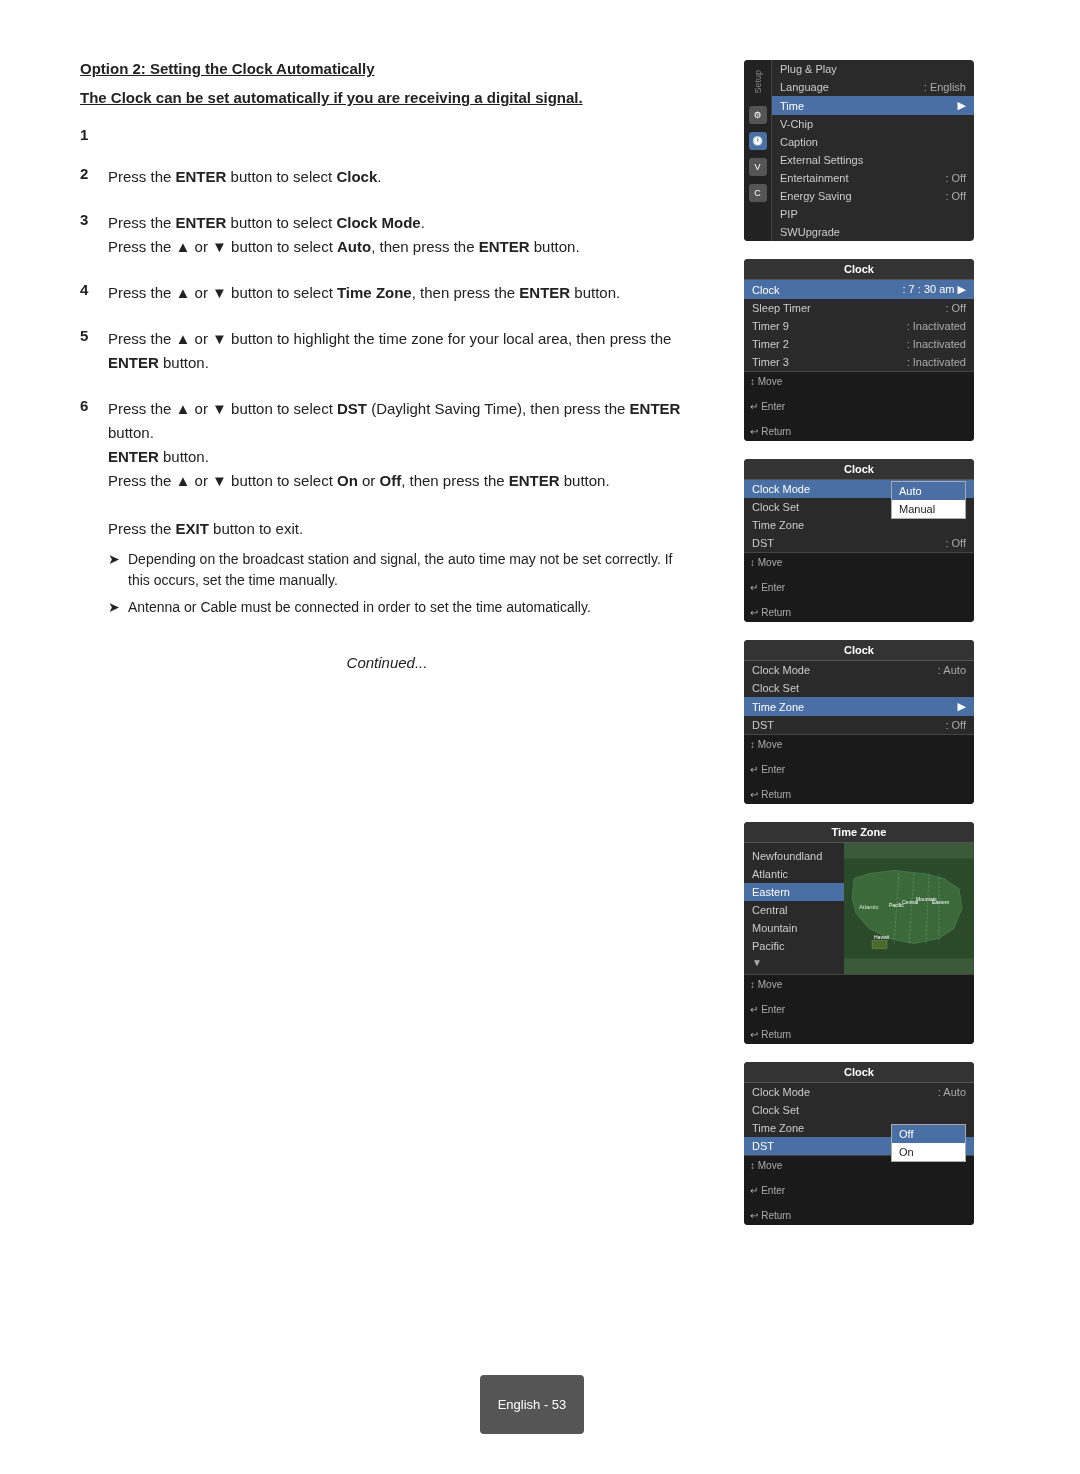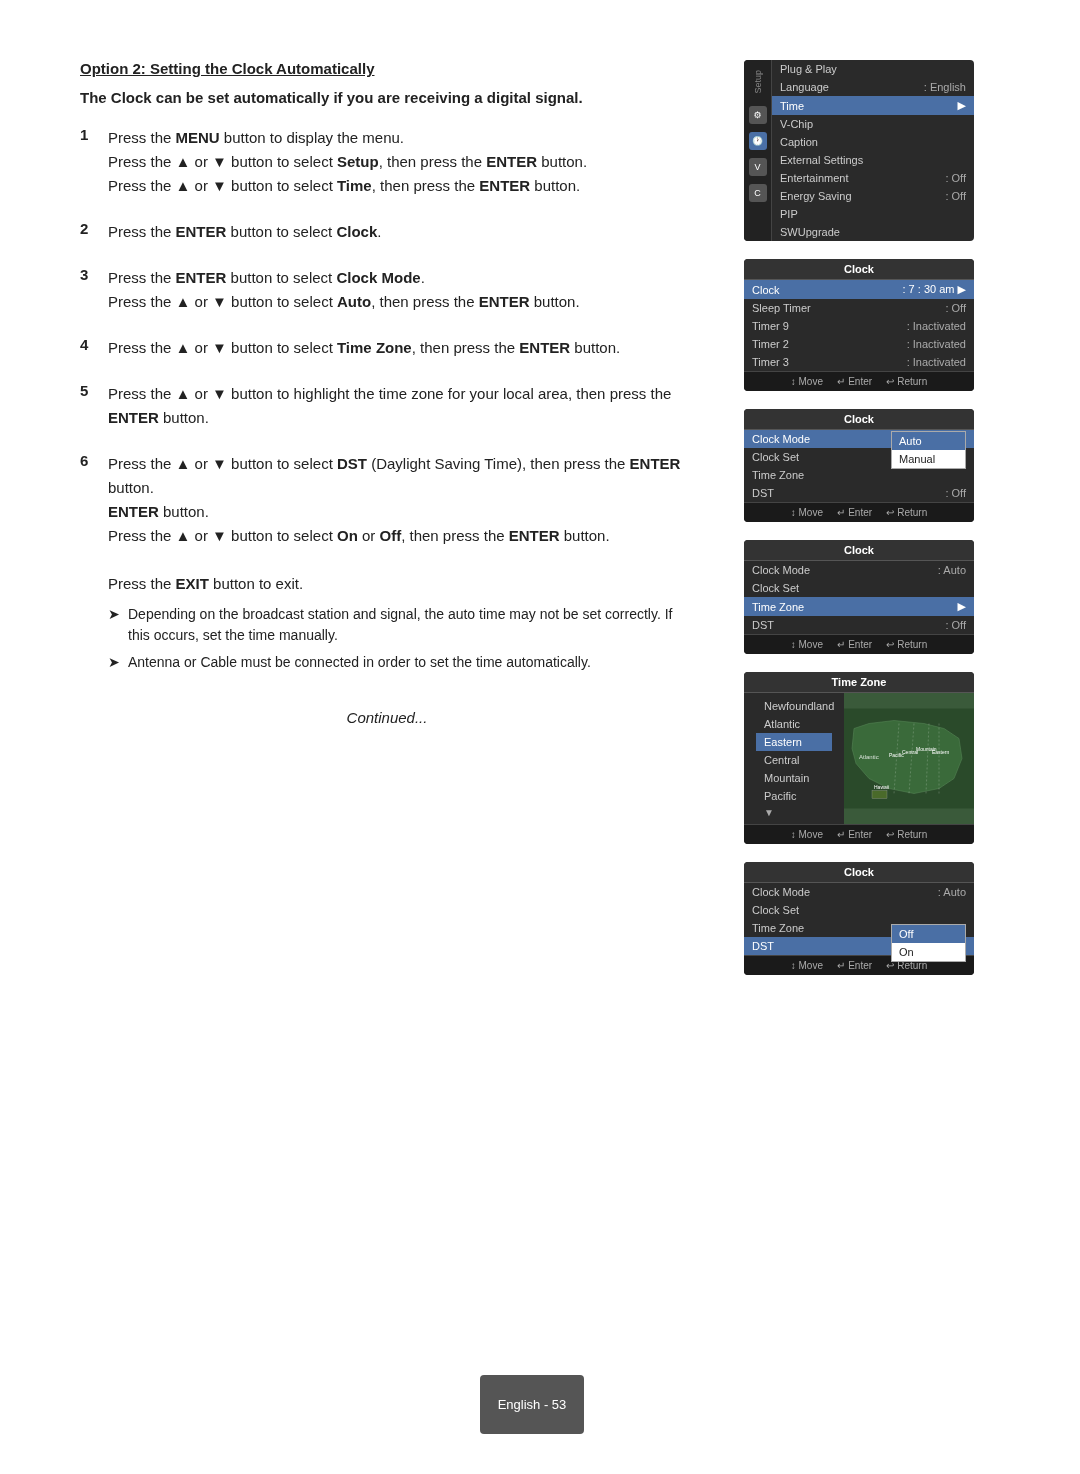--- a/index.html
+++ b/index.html
@@ -36,20 +36,21 @@
       font-size: 15px;
       font-weight: bold;
       text-decoration: underline;
       margin-bottom: 10px;
     }
     .intro-bold {
       font-size: 15px;
       font-weight: bold;
       margin-bottom: 18px;
       line-height: 1.4;
+      text-decoration: underline;
     }
     .step {
       display: flex;
       gap: 10px;
       margin-bottom: 22px;
       align-items: flex-start;
     }
     .step-num {
       font-size: 15px;
       font-weight: bold;
@@ -111,20 +112,21 @@
     .tv-menu-row.highlighted .tv-menu-value { color: #fff; }
     .tv-footer {
       display: flex;
       justify-content: center;
       gap: 14px;
       padding: 4px 6px;
       background: #1a1a1a;
       font-size: 10px;
       color: #aaa;
       border-top: 1px solid #444;
+      flex-direction: column;
     }
     .tv-footer span { display: flex; align-items: center; gap: 3px; }
 
     
     .setup-screen {
       width: 230px;
       background: #2a2a2a;
       border-radius: 4px;
       overflow: hidden;
       font-size: 11px;
@@ -164,21 +166,21 @@
       border-radius: 4px;
       overflow: hidden;
       font-size: 11px;
       color: #fff;
     }
     .tz-content {
       display: flex;
     }
     .tz-list {
       width: 100px;
-      padding: 4px 12px;
+      padding: 4px 0;
     }
     .tz-item {
       padding: 3px 8px;
       font-size: 11px;
       color: #ccc;
     }
     .tz-item.selected {
       background: #4a6fa5;
       color: #fff;
     }
@@ -248,25 +250,20 @@
 
 <div class="page">
   <div class="main-content">
 
     <div class="left-col">
       <div class="section-title">Option 2: Setting the Clock Automatically</div>
       <div class="intro-bold">The Clock can be set automatically if you are receiving a digital signal.</div>
 
       <div class="step">
         <div class="step-num">1</div>
-        <div class="step-text">
-          Press the <b>MENU</b> button to display the menu.<br>
-          Press the ▲ or ▼ button to select <b>Setup</b>, then press the <b>ENTER</b> button.<br>
-          Press the ▲ or ▼ button to select <b>Time</b>, then press the <b>ENTER</b> button.
-        </div>
       </div>
 
       <div class="step">
         <div class="step-num">2</div>
         <div class="step-text">
           Press the <b>ENTER</b> button to select <b>Clock</b>.
         </div>
       </div>
 
       <div class="step">

